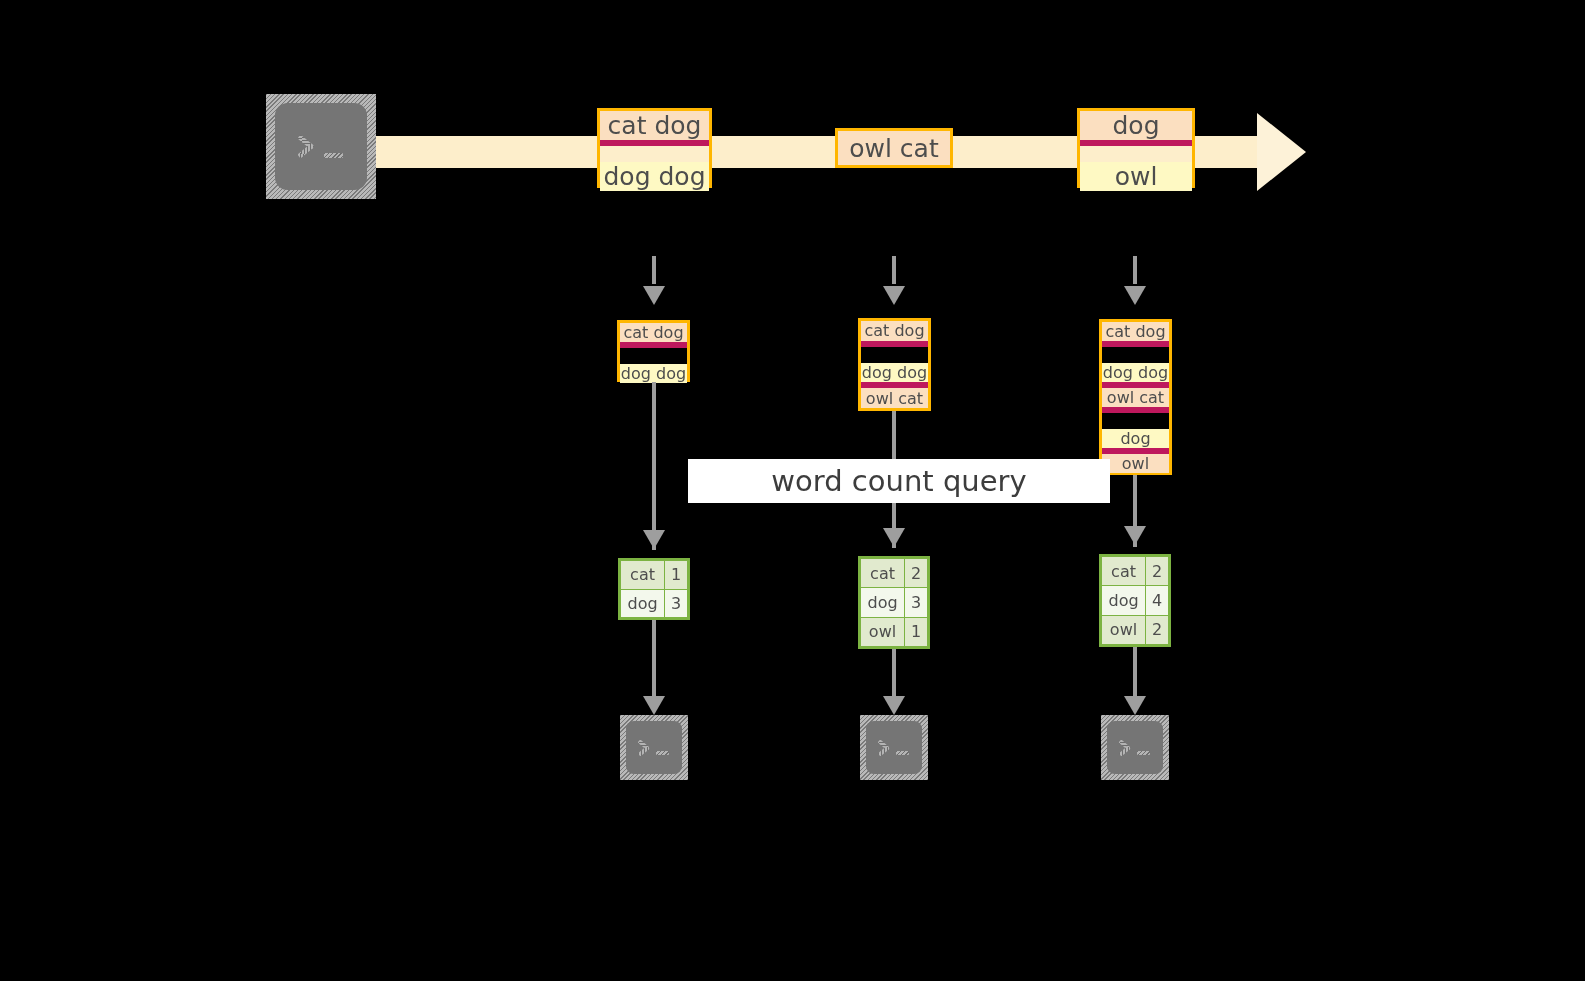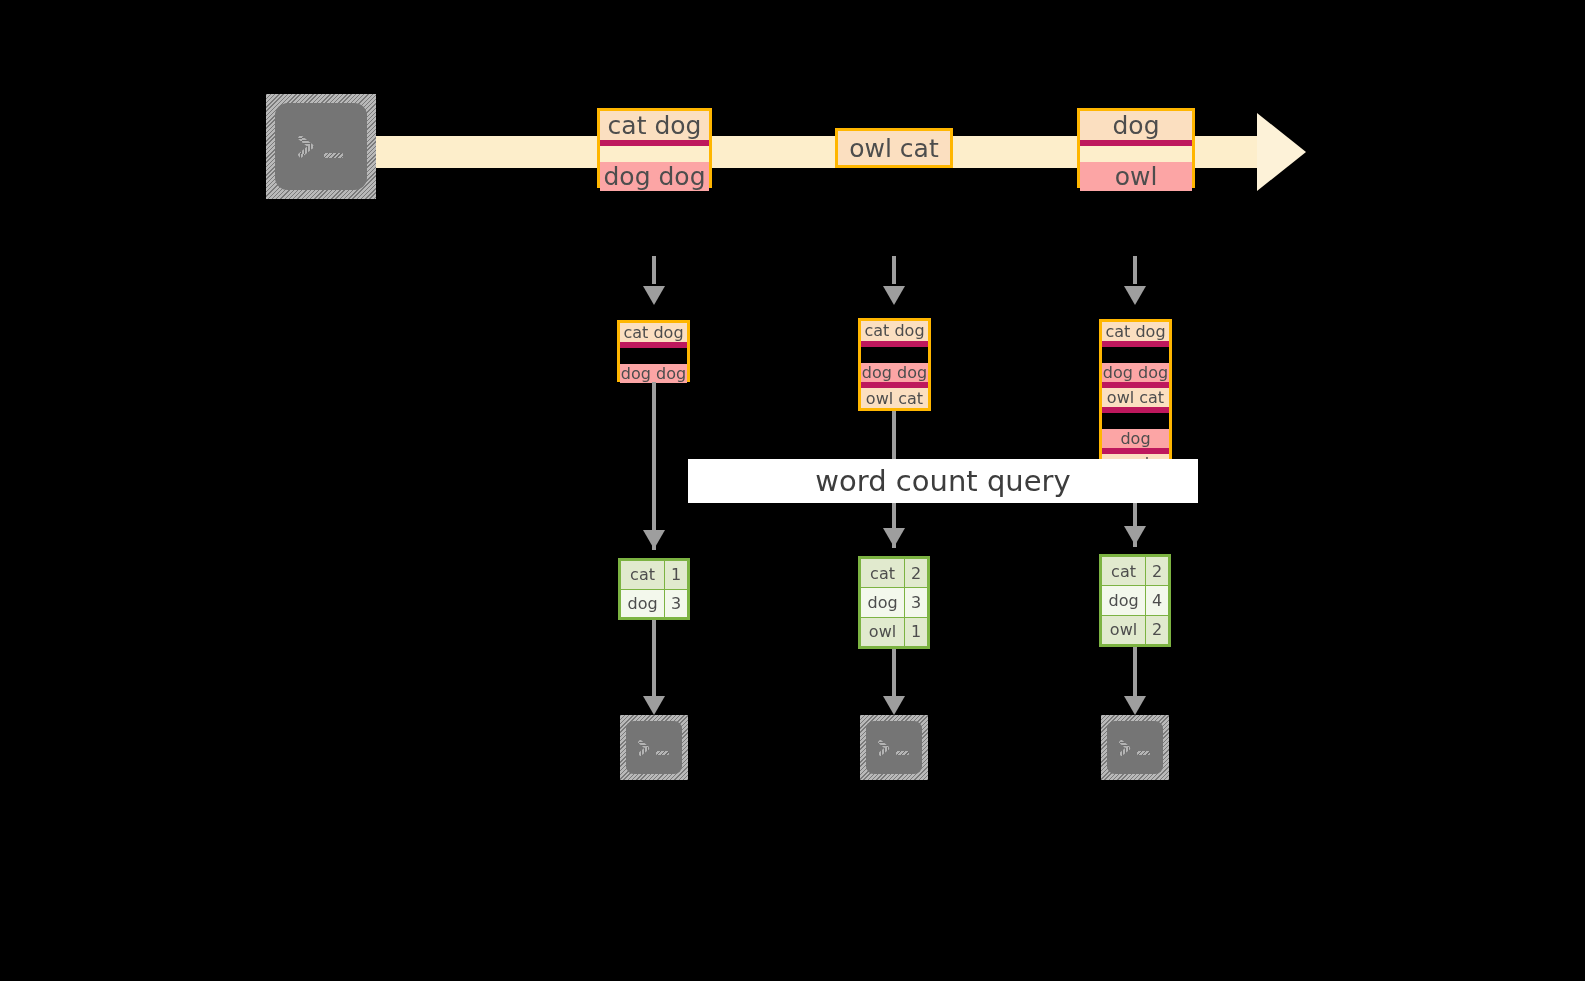--- a/index.html
+++ b/index.html
@@ -138,21 +138,21 @@
     flex: 1 1 auto;
     display: flex;
     align-items: center;
     justify-content: center;
     color: #4d4d4d;
     box-sizing: border-box;
     border-bottom: 6px solid #be185d;
   }
   .rec .cell:last-child { border-bottom: none; }
   .rec .cell.dark  { background: #fbdfc0; }
-  .rec .cell.light { background: #fca5a5; margin-top: 16px; }
+  .rec .cell.light { background: #fef9c3; margin-top: 16px; }
 
   .rec.stream-rec { font-size: 25px; }
   .rec.stack-rec  { font-size: 16px; }
 
   
   .tbl {
     position: absolute;
     border: 3px solid #7cb342;
     box-sizing: border-box;
     display: flex;
@@ -195,21 +195,21 @@
     border-left: 11px solid transparent;
     border-right: 11px solid transparent;
     border-top: 19px solid #9e9e9e;
   }
 
   
   .query-label {
     position: absolute;
     left: 688px;
     top: 459px;
-    width: 510px;
+    width: 422px;
     height: 44px;
     background: #ffffff;
     display: flex;
     align-items: center;
     justify-content: center;
     color: #3d3d3d;
     font-size: 29px;
   }
 </style>
 </head>

